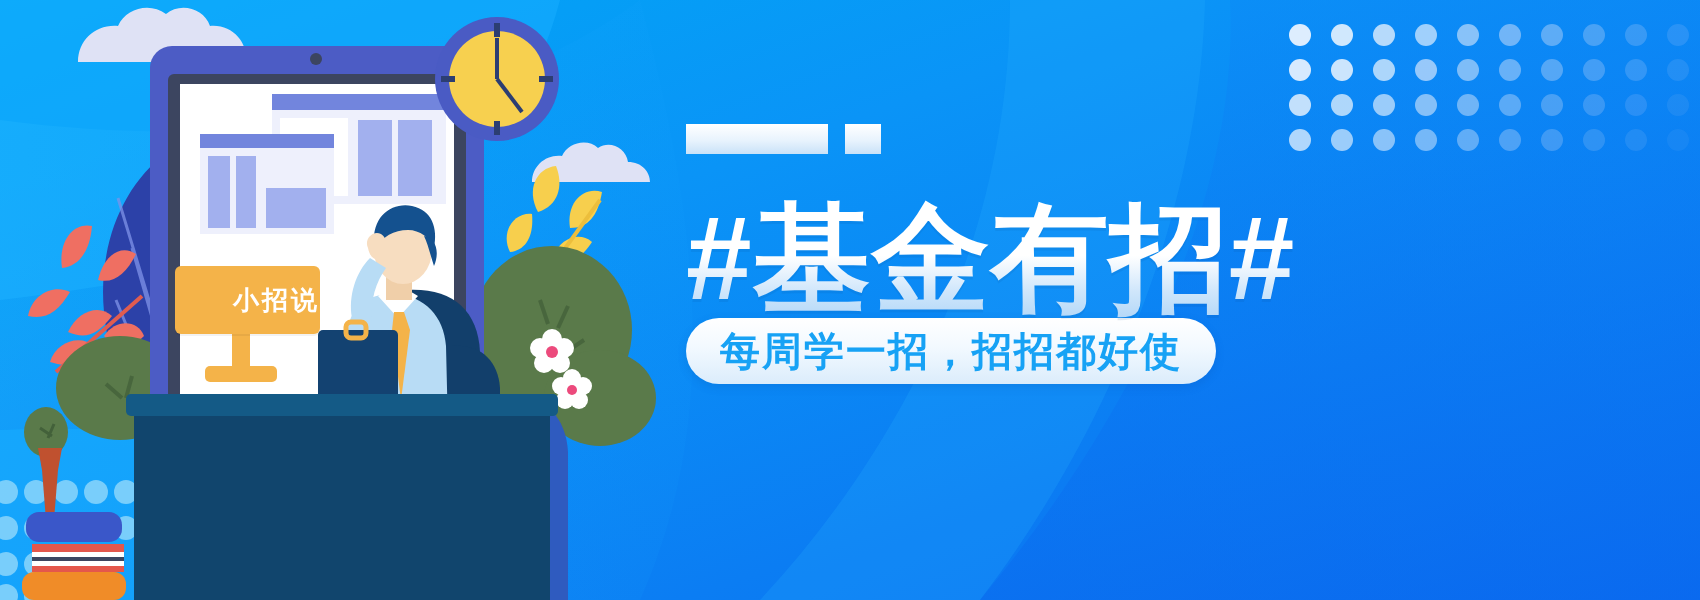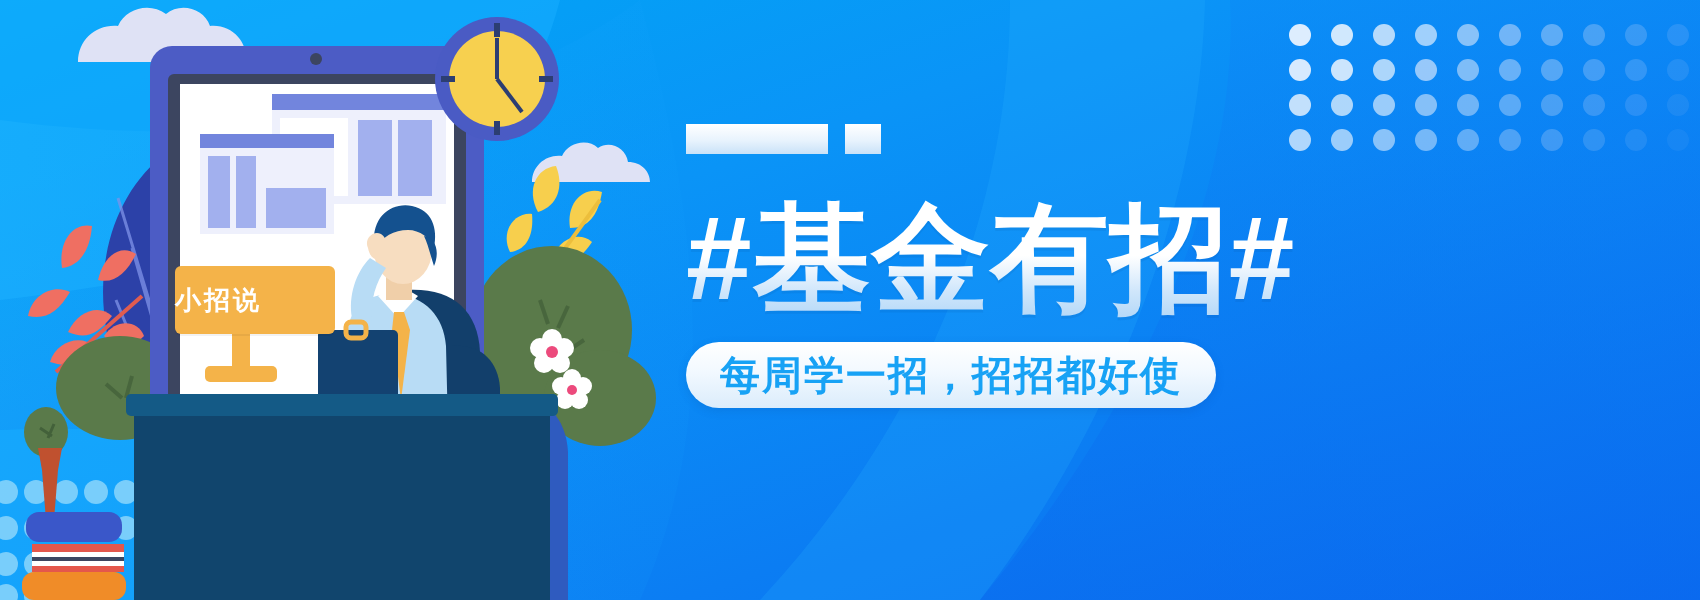--- a/index.html
+++ b/index.html
@@ -30,35 +30,35 @@
   #headline {
     margin-top:44px;
     font-size:118px; line-height:1.02; font-weight:bold;
     letter-spacing:1px; white-space:nowrap;
     background:linear-gradient(180deg,#ffffff 0%,#ffffff 48%,#cfe6fb 78%,#b4d8f8 100%);
     -webkit-background-clip:text; background-clip:text;
     -webkit-text-fill-color:transparent; color:#ffffff;
     filter:drop-shadow(0 3px 0 rgba(6,80,160,.12));
   }
   #subtitle-pill {
-    margin-top:24px; display:inline-flex; align-items:center; justify-content:center;
+    display:inline-flex; align-items:center; justify-content:center;
     height:66px; padding:0 34px; border-radius:34px;
     background:linear-gradient(180deg,#ffffff 0%,#f2f9ff 45%,#dbecfb 100%);
     box-shadow:0 3px 10px rgba(6,70,150,.16);
   }
   #subtitle-text {
     font-size:40px; font-weight:bold; color:#17a2f5;
     letter-spacing:2px; white-space:nowrap;
   }
 
   
   #sign-label {
-    position:absolute; left:175px; top:266px; width:160px; height:68px;
+    position:absolute; left:175px; top:266px; width:145px; height:68px;
     background:#f4b349; border-radius:6px;
-    display:flex; align-items:center; justify-content:flex-start;
+    display:flex; align-items:center; justify-content:flex-end;
     box-shadow:0 2px 0 rgba(0,0,0,.05);
   }
   #sign-label-text {
     color:#ffffff; font-size:26px; font-weight:bold; letter-spacing:3px;
   }
   #sign-post {
     position:absolute; left:232px; top:330px; width:18px; height:44px; background:#f4b349;
   }
   #sign-base {
     position:absolute; left:205px; top:366px; width:72px; height:16px;

